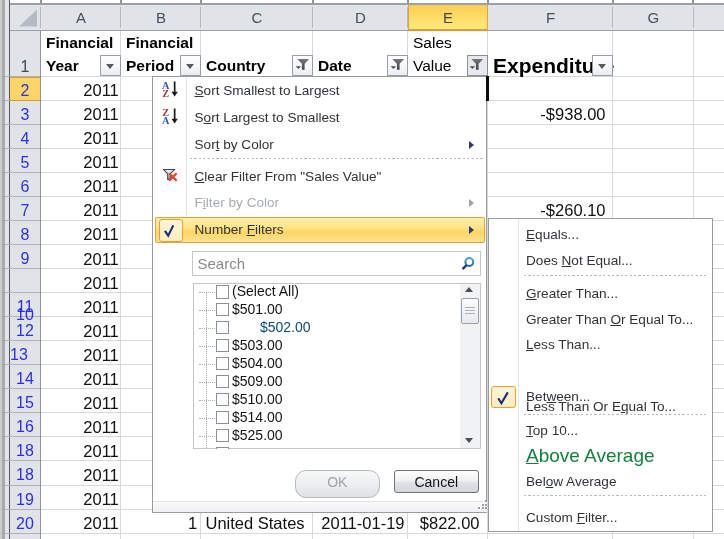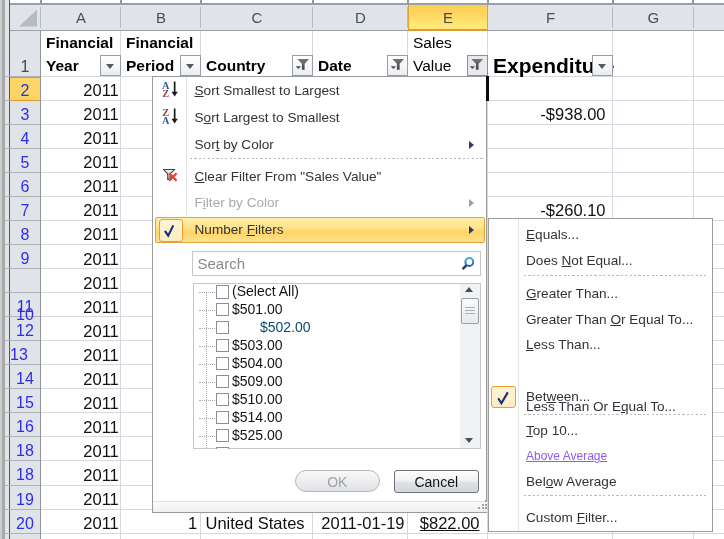--- a/index.html
+++ b/index.html
@@ -52,21 +52,21 @@
 <div style="position:absolute;left:41px;top:414.72px;width:77.8px;height:24px;font-size:16.5px;color:#111;text-align:right;line-height:24px;white-space:nowrap;">2011</div>
 <div style="position:absolute;left:41px;top:438.75000000000006px;width:77.8px;height:24px;font-size:16.5px;color:#111;text-align:right;line-height:24px;white-space:nowrap;">2011</div>
 <div style="position:absolute;left:41px;top:462.78000000000003px;width:77.8px;height:24px;font-size:16.5px;color:#111;text-align:right;line-height:24px;white-space:nowrap;">2011</div>
 <div style="position:absolute;left:41px;top:486.81px;width:77.8px;height:24px;font-size:16.5px;color:#111;text-align:right;line-height:24px;white-space:nowrap;">2011</div>
 <div style="position:absolute;left:41px;top:510.84000000000003px;width:77.8px;height:24px;font-size:16.5px;color:#111;text-align:right;line-height:24px;white-space:nowrap;">2011</div>
 <div style="position:absolute;left:488px;top:102.33px;width:117.5px;height:24px;font-size:16.5px;color:#111;text-align:right;line-height:24px;white-space:nowrap;">-$938.00</div>
 <div style="position:absolute;left:488px;top:198.45000000000002px;width:117.5px;height:24px;font-size:16.5px;color:#111;text-align:right;line-height:24px;white-space:nowrap;">-$260.10</div>
 <div style="position:absolute;left:121px;top:510.84000000000003px;width:76.2px;height:24px;font-size:16.5px;color:#111;text-align:right;line-height:24px;white-space:nowrap;">1</div>
 <div style="position:absolute;left:205.5px;top:510.84000000000003px;width:107.5px;height:24px;font-size:16.5px;color:#111;text-align:left;line-height:24px;white-space:nowrap;">United States</div>
 <div style="position:absolute;left:313px;top:510.84000000000003px;width:91.5px;height:24px;font-size:16.5px;color:#111;text-align:right;line-height:24px;white-space:nowrap;">2011-01-19</div>
-<div style="position:absolute;left:408px;top:510.84000000000003px;width:71.5px;height:24px;font-size:16.5px;color:#111;text-align:right;line-height:24px;white-space:nowrap;text-decoration:underline;">$822.00</div>
+<div style="position:absolute;left:408px;top:510.84000000000003px;width:71.5px;height:24px;font-size:16.5px;color:#111;text-align:right;line-height:24px;white-space:nowrap;">$822.00</div>
 <div style="position:absolute;left:10px;top:0px;width:714px;height:2.5px;background:#FFFFFF;"></div>
 <div style="position:absolute;left:39.5px;top:0px;width:2px;height:2.5px;background:#8E959E;"></div>
 <div style="position:absolute;left:119.5px;top:0px;width:2px;height:2.5px;background:#8E959E;"></div>
 <div style="position:absolute;left:199.5px;top:0px;width:2px;height:2.5px;background:#8E959E;"></div>
 <div style="position:absolute;left:311.5px;top:0px;width:2px;height:2.5px;background:#8E959E;"></div>
 <div style="position:absolute;left:406.5px;top:0px;width:2px;height:2.5px;background:#8E959E;"></div>
 <div style="position:absolute;left:486.5px;top:0px;width:2px;height:2.5px;background:#8E959E;"></div>
 <div style="position:absolute;left:611.5px;top:0px;width:2px;height:2.5px;background:#8E959E;"></div>
 <div style="position:absolute;left:692.0px;top:0px;width:2px;height:2.5px;background:#8E959E;"></div>
 <div style="position:absolute;left:10px;top:2.5px;width:714px;height:2px;background:#99A0A9;"></div>
@@ -262,41 +262,41 @@
 <div style="position:absolute;left:215.5px;top:428.6px;width:13.5px;height:13.5px;background:#fff;border:1px solid #8A9097;"></div>
 <div style="position:absolute;left:232px;top:425.6px;width:240px;height:18px;font-size:14px;color:#141414;line-height:18px;white-space:nowrap;">$525.00</div>
 <div style="position:absolute;left:215.5px;top:446.8px;width:13.5px;height:2.2px;background:#fff;border:1px solid #8A9097;border-bottom:none;"></div>
 <div style="position:absolute;left:459.5px;top:283.5px;width:20px;height:164.5px;background:#F1F2F4;"></div>
 <div style="position:absolute;left:465px;top:287px;width:0;height:0;border-left:4.5px solid transparent;border-right:4.5px solid transparent;border-bottom:5.5px solid #4A4F55;"></div>
 <div style="position:absolute;left:465px;top:437.5px;width:0;height:0;border-left:4.5px solid transparent;border-right:4.5px solid transparent;border-top:5.5px solid #4A4F55;"></div>
 <div style="position:absolute;left:460.5px;top:297.5px;width:18px;height:26px;background:linear-gradient(180deg,#FAFBFC,#E6E9ED);border:1px solid #98A0A8;border-radius:2px;"></div>
 <div style="position:absolute;left:464.5px;top:306.5px;width:10px;height:1.2px;background:#A8B0B8;"></div>
 <div style="position:absolute;left:464.5px;top:309.5px;width:10px;height:1.2px;background:#A8B0B8;"></div>
 <div style="position:absolute;left:464.5px;top:312.5px;width:10px;height:1.2px;background:#A8B0B8;"></div>
-<div style="position:absolute;left:295px;top:469.5px;width:84.5px;height:22px;background:linear-gradient(180deg,#F7F8F8 0%,#EDEEF0 50%,#DFE1E4 100%);border:1px solid #B5B8BC;border-radius:11px;font-size:14px;color:#9FA3A7;text-align:center;line-height:22px;">OK</div>
+<div style="position:absolute;left:295px;top:469.5px;width:84.5px;height:28px;background:linear-gradient(180deg,#F7F8F8 0%,#EDEEF0 50%,#DFE1E4 100%);border:1px solid #B5B8BC;border-radius:11px;font-size:14px;color:#9FA3A7;text-align:center;line-height:22px;">OK</div>
 <div style="position:absolute;left:394px;top:469.5px;width:84.5px;height:23.5px;background:linear-gradient(180deg,#FDFDFD 0%,#F0F1F2 45%,#E0E2E5 55%,#D3D6DA 100%);border:1px solid #6F747B;border-radius:3px;font-size:14px;color:#141414;text-align:center;line-height:22px;">Cancel</div>
 <div style="position:absolute;left:153px;top:500.5px;width:334px;height:11px;background:linear-gradient(180deg,#FAFAFB,#EFF0F2);border-top:1px solid #E2E2E2;"></div>
 <div style="position:absolute;left:478px;top:507px;width:2px;height:2px;background:#9AA0A6;"></div>
 <div style="position:absolute;left:481.5px;top:503.5px;width:2px;height:2px;background:#9AA0A6;"></div>
 <div style="position:absolute;left:481.5px;top:507px;width:2px;height:2px;background:#9AA0A6;"></div>
 <div style="position:absolute;left:485px;top:500px;width:2px;height:2px;background:#9AA0A6;"></div>
 <div style="position:absolute;left:485px;top:503.5px;width:2px;height:2px;background:#9AA0A6;"></div>
 <div style="position:absolute;left:485px;top:507px;width:2px;height:2px;background:#9AA0A6;"></div>
 <div style="position:absolute;left:487.5px;top:217.5px;width:225.20000000000005px;height:314.0px;background:#FFFFFF;border:1px solid #9B9B9B;"></div>
 <div style="position:absolute;left:517.5px;top:218.5px;width:1px;height:312.0px;background:#E3E4E6;"></div>
 <div style="position:absolute;left:526px;top:225px;width:185px;height:20px;font-size:13.6px;color:#303438;line-height:20px;white-space:nowrap;"><span style="text-decoration:underline;">E</span>quals...</div>
 <div style="position:absolute;left:526px;top:250.60000000000002px;width:185px;height:20px;font-size:13.6px;color:#303438;line-height:20px;white-space:nowrap;">Does <span style="text-decoration:underline;">N</span>ot Equal...</div>
 <div style="position:absolute;left:524px;top:274.7px;width:182px;height:1px;background:repeating-linear-gradient(90deg,#B5B9BE 0px,#B5B9BE 2.2px,transparent 2.2px,transparent 4.4px);"></div>
 <div style="position:absolute;left:526px;top:284px;width:185px;height:20px;font-size:13.6px;color:#303438;line-height:20px;white-space:nowrap;"><span style="text-decoration:underline;">G</span>reater Than...</div>
 <div style="position:absolute;left:526px;top:309.8px;width:185px;height:20px;font-size:13.6px;color:#303438;line-height:20px;white-space:nowrap;">Greater Than <span style="text-decoration:underline;">O</span>r Equal To...</div>
 <div style="position:absolute;left:526px;top:335.2px;width:185px;height:20px;font-size:13.6px;color:#303438;line-height:20px;white-space:nowrap;"><span style="text-decoration:underline;">L</span>ess Than...</div>
 <div style="position:absolute;left:526px;top:361px;width:185px;height:20px;font-size:13.6px;color:#303438;line-height:20px;white-space:nowrap;margin-top:36px;">Less Than Or E<span style="text-decoration:underline;">q</span>ual To...</div>
 <div style="position:absolute;left:526px;top:386.8px;width:185px;height:20px;font-size:13.6px;color:#303438;line-height:20px;white-space:nowrap;">Bet<span style="text-decoration:underline;">w</span>een...</div>
 <div style="position:absolute;left:524px;top:413.8px;width:182px;height:1px;background:repeating-linear-gradient(90deg,#B5B9BE 0px,#B5B9BE 2.2px,transparent 2.2px,transparent 4.4px);"></div>
 <div style="position:absolute;left:526px;top:420.6px;width:185px;height:20px;font-size:13.6px;color:#303438;line-height:20px;white-space:nowrap;"><span style="text-decoration:underline;">T</span>op 10...</div>
-<div style="position:absolute;left:526px;top:446.2px;width:185px;height:20px;font-size:12px;color:#8b5cf6;line-height:20px;white-space:nowrap;text-decoration:underline;"><span style="text-decoration:underline;">A</span>bove Average</div>
+<div style="position:absolute;left:526px;top:446.2px;width:185px;height:20px;font-size:19px;color:#15803d;line-height:20px;white-space:nowrap;"><span style="text-decoration:underline;">A</span>bove Average</div>
 <div style="position:absolute;left:526px;top:471.8px;width:185px;height:20px;font-size:13.6px;color:#303438;line-height:20px;white-space:nowrap;">Bel<span style="text-decoration:underline;">o</span>w Average</div>
 <div style="position:absolute;left:524px;top:495.4px;width:182px;height:1px;background:repeating-linear-gradient(90deg,#B5B9BE 0px,#B5B9BE 2.2px,transparent 2.2px,transparent 4.4px);"></div>
 <div style="position:absolute;left:526px;top:508px;width:185px;height:20px;font-size:13.6px;color:#303438;line-height:20px;white-space:nowrap;">Custom <span style="text-decoration:underline;">F</span>ilter...</div>
 <div style="position:absolute;left:491px;top:385.6px;width:24.5px;height:22.5px;background:linear-gradient(180deg,#FDF4D8 0%,#FBEDC2 100%);border:1px solid #EE9D2B;border-radius:3px;"></div>
 <svg style="position:absolute;left:494.5px;top:387.5px;" width="18" height="18" viewBox="0 0 18 18">
     <polyline points="3.2,10.3 6.4,15.3 12.8,4.4" fill="none" stroke="#1C2C75" stroke-width="2.1"></polyline>
   </svg>
 <div style="position:absolute;left:486px;top:75.5px;width:3px;height:25.8px;background:#0B0B0B;"></div>
 </body></html>

